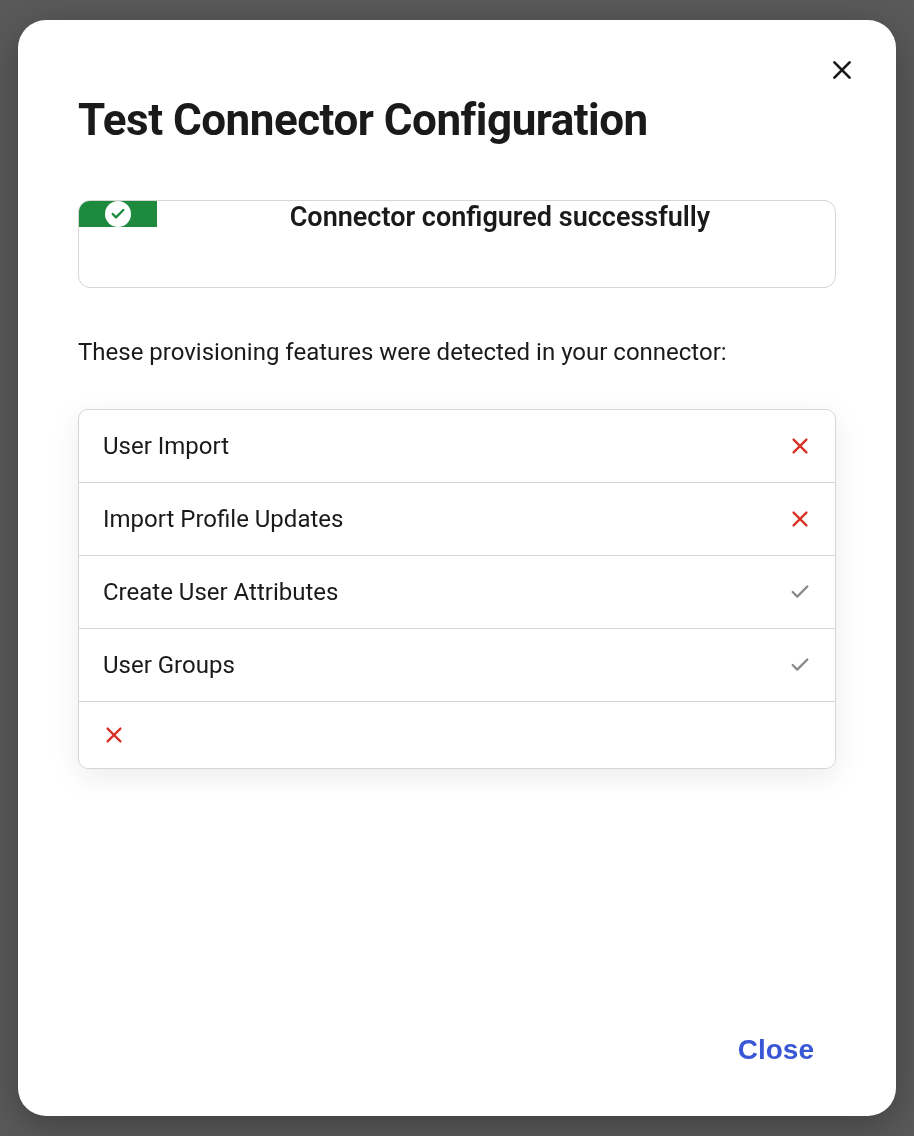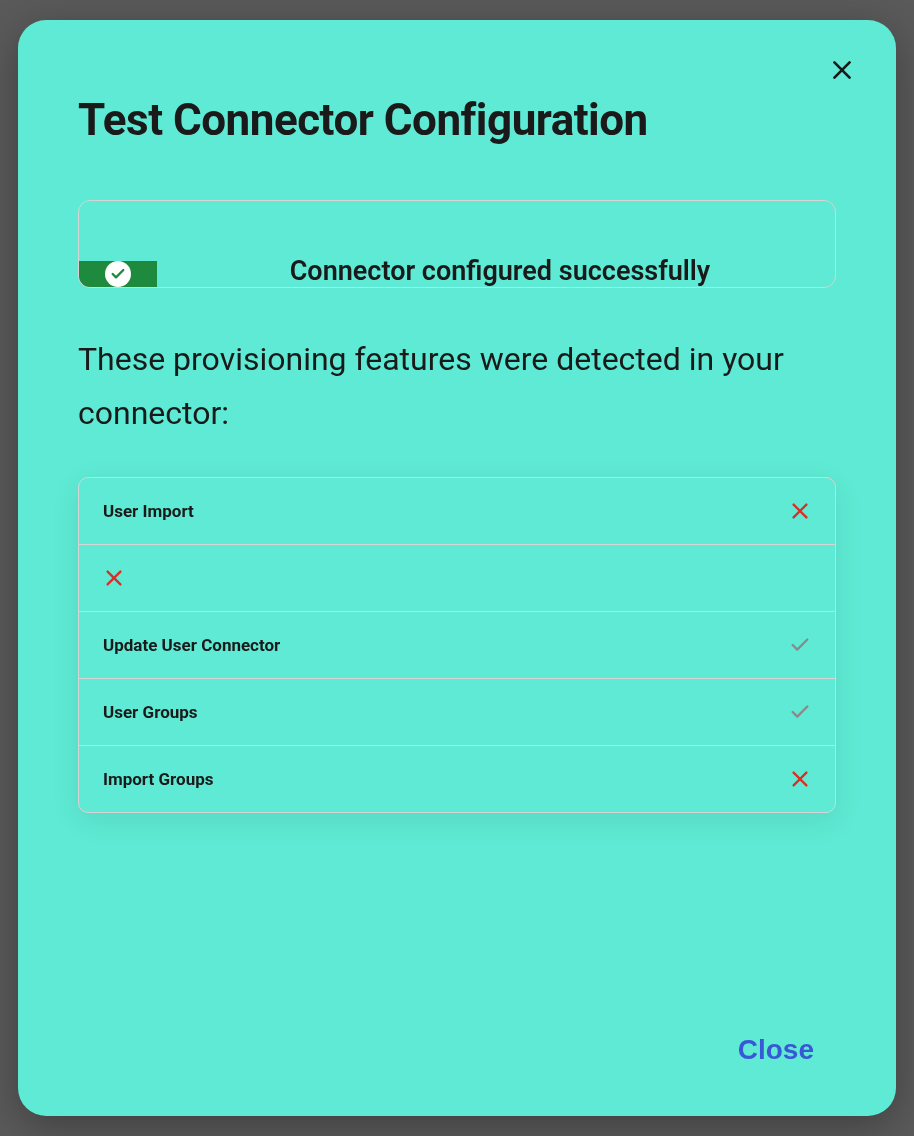--- a/index.html
+++ b/index.html
@@ -15,21 +15,21 @@
       position: absolute;
       inset: 0;
       background: #5a5a5a;
     }
     .modal {
       position: absolute;
       top: 20px;
       left: 18px;
       right: 18px;
       bottom: 20px;
-      background: #5eead4;
+      background: #ffffff;
       border-radius: 28px;
       padding: 50px 60px 48px 60px;
       box-shadow: 0 10px 40px rgba(0,0,0,0.3);
     }
     .close-x {
       position: absolute;
       top: 32px;
       right: 36px;
       width: 36px;
       height: 36px;
@@ -43,21 +43,21 @@
     .modal-title {
       font-size: 44px;
       font-weight: 700;
       color: #1a1a1a;
       letter-spacing: -0.5px;
       margin-top: 24px;
       margin-bottom: 54px;
     }
     .success-banner {
       display: flex;
-      align-items: flex-end;
+      align-items: flex-start;
       border: 1px solid #d5d5d5;
       border-radius: 12px;
       overflow: hidden;
       margin-bottom: 42px;
       min-height: 88px;
       gap: 8px;
     }
     .success-icon-area {
       width: 78px;
       background: #1e8a3e;
@@ -80,44 +80,44 @@
       flex: 1;
       display: flex;
       align-items: center;
       justify-content: center;
       font-size: 27px;
       font-weight: 600;
       color: #1a1a1a;
       padding: 0 20px;
     }
     .description {
-      font-size: 32px;
+      font-size: 24px;
       color: #1a1a1a;
       line-height: 1.7;
       margin-bottom: 36px;
       margin-top: 44px;
     }
     .feature-list {
       border: 1px solid #d5d5d5;
       border-radius: 10px;
       overflow: hidden;
       box-shadow: 0 8px 30px rgba(0,0,0,0.08);
     }
     .feature-item {
       display: flex;
       align-items: center;
       justify-content: space-between;
       padding: 22px 24px;
       border-bottom: 1px solid #d5d5d5;
     }
     .feature-item:last-child { border-bottom: none; }
     .feature-label {
-      font-size: 17px;
-      color: #1a1a1a;
-      font-weight: 700;
+      font-size: 24px;
+      color: #1a1a1a;
+      font-weight: 400;
     }
     .feature-status { display: flex; align-items: center; }
     .status-fail svg { width: 22px; height: 22px; stroke: #d93025; }
     .status-pass svg { width: 22px; height: 22px; stroke: #8a8a8a; }
     .modal-footer {
       position: absolute;
       bottom: 42px;
       right: 66px;
     }
     .close-button {
@@ -163,45 +163,45 @@
     <div class="feature-item">
       <span class="feature-label">User Import</span>
       <span class="feature-status status-fail">
         <svg viewBox="0 0 24 24" fill="none" stroke-width="2.5" stroke-linecap="round">
             <line x1="5" y1="5" x2="19" y2="19"></line>
             <line x1="19" y1="5" x2="5" y2="19"></line>
           </svg>
       </span>
     </div>
     <div class="feature-item">
+      <span class="feature-label">Import Profile Updates</span>
       <span class="feature-status status-fail">
         <svg viewBox="0 0 24 24" fill="none" stroke-width="2.5" stroke-linecap="round">
             <line x1="5" y1="5" x2="19" y2="19"></line>
             <line x1="19" y1="5" x2="5" y2="19"></line>
           </svg>
       </span>
     </div>
     <div class="feature-item">
-      <span class="feature-label">Update User Connector</span>
+      <span class="feature-label">Create User Attributes</span>
       <span class="feature-status status-pass">
         <svg viewBox="0 0 24 24" fill="none" stroke-width="2.5" stroke-linecap="round" stroke-linejoin="round">
             <polyline points="4 12 9 17 20 6"></polyline>
           </svg>
       </span>
     </div>
     <div class="feature-item">
       <span class="feature-label">User Groups</span>
       <span class="feature-status status-pass">
         <svg viewBox="0 0 24 24" fill="none" stroke-width="2.5" stroke-linecap="round" stroke-linejoin="round">
             <polyline points="4 12 9 17 20 6"></polyline>
           </svg>
       </span>
     </div>
     <div class="feature-item">
-      <span class="feature-label">Import Groups</span>
       <span class="feature-status status-fail">
         <svg viewBox="0 0 24 24" fill="none" stroke-width="2.5" stroke-linecap="round">
             <line x1="5" y1="5" x2="19" y2="19"></line>
             <line x1="19" y1="5" x2="5" y2="19"></line>
           </svg>
       </span>
     </div>
   </div>
 
   <div class="modal-footer">

